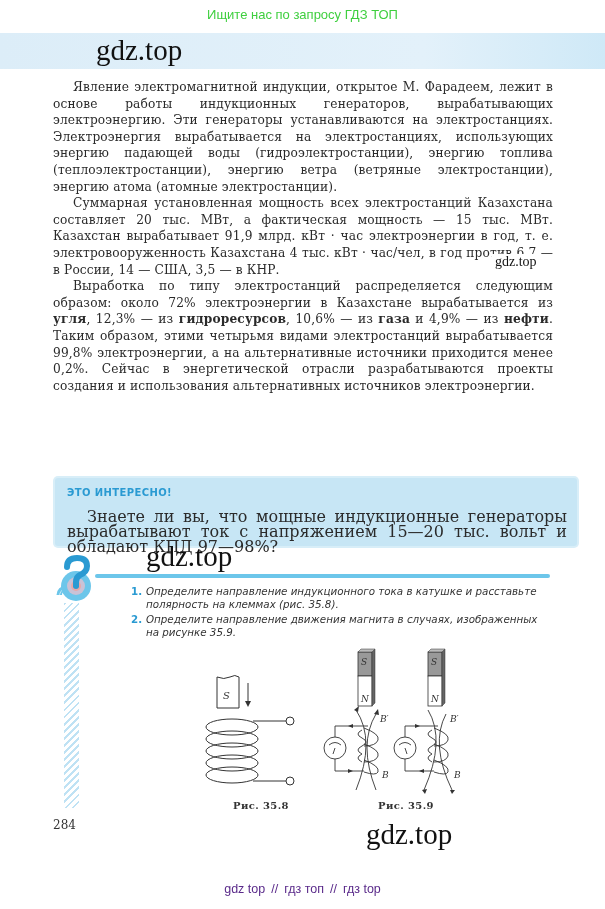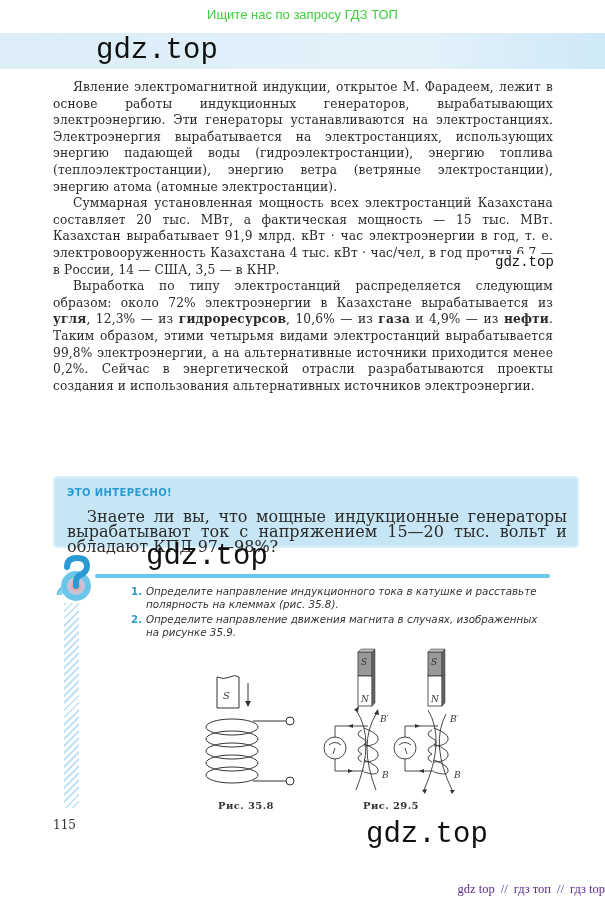--- a/index.html
+++ b/index.html
@@ -13,21 +13,21 @@
     position: absolute; left: 0; top: 0; width: 605px; height: 30px;
     text-align: center; line-height: 30px;
     font-family: "Liberation Sans", sans-serif; font-size: 13px;
     color: #3fcf3f;
   }
   .header-band {
     position: absolute; left: 0; top: 33px; width: 605px; height: 36px;
     background: linear-gradient(to right, #dcedf8 0%, #e3f1fa 70%, #cfe9f7 100%);
   }
   .wm {
-    position: absolute; font-family: Liberation Mono, monospace; color: #111;
+    position: absolute; font-family: Liberation Serif, serif; color: #111;
   }
   .wm-big { font-size: 29px; }
   .wm-small { font-size: 14px; }
   .body-text {
     position: absolute; left: 53px; width: 500px;
     font-size: 12.2px; line-height: 16.6px; letter-spacing: 0.15px;
     text-align: justify; color: #2a2a2a;
   }
   .body-text p { margin: 0; text-indent: 20px; }
   .body-text b { font-weight: bold; }
@@ -63,28 +63,29 @@
   }
   .q-item { position: relative; padding-left: 15px; margin-bottom: 1px; }
   .q-num {
     position: absolute; left: 0; top: 0;
     font-style: normal; font-weight: bold; color: #2a9ad2;
   }
   .figure { position: absolute; }
   .caption {
     position: absolute; font-size: 10px; font-weight: bold; color: #333;
     letter-spacing: 0.4px;
+    margin-left: 15px;
   }
   .page-num {
     position: absolute; left: 53px; top: 818px;
     font-size: 12px; color: #333;
   }
   .footer {
-    position: absolute; left: 0; top: 882px; width: 605px; text-align: right;
-    font-family: Liberation Serif, serif; font-size: 12.5px; color: #5a2a8a;
+    position: absolute; left: 0; top: 882px; width: 605px; text-align: center;
+    font-family: Liberation Sans, sans-serif; font-size: 12.5px; color: #5a2a8a;
   }
   .footer .sep { margin: 0 6px; }
 </style>
 </head>
 <body>
 
 <div class="top-banner">Ищите нас по запросу ГДЗ ТОП</div>
 
 <div class="header-band"></div>
 <div class="wm wm-big" style="left:96px; top:34px;">gdz.top</div>
@@ -191,21 +192,21 @@
     <path d="M29 80 l5 2 l-5 2 Z" transform="rotate(180 31 82)"></path>
     <path d="M28 125 l5 2 l-5 2 Z"></path>
     <path d="M95 80 l5 2 l-5 2 Z"></path>
     <path d="M100 125 l5 2 l-5 2 Z" transform="rotate(180 102 127)"></path>
     <path d="M34 66 l5 -4 l-1 6 Z"></path>
     <path d="M54 70 l4 -5 l1 6 Z"></path>
     <path d="M102 146 l3 4 l2 -5 Z"></path>
     <path d="M130 146 l2 4 l3 -4 Z"></path>
   </g>
 </svg>
-<div class="caption" style="left:363px; top:800px;">Рис. 29.5</div>
-
-<div class="page-num">115</div>
+<div class="caption" style="left:363px; top:800px;">Рис. 35.9</div>
+
+<div class="page-num">284</div>
 
 <div class="wm wm-big" style="left:366px; top:818px;">gdz.top</div>
 
 <div class="footer">
   <span>gdz top</span><span class="sep">//</span><span>гдз топ</span><span class="sep">//</span><span>гдз top</span>
 </div>
 
 </body></html>

